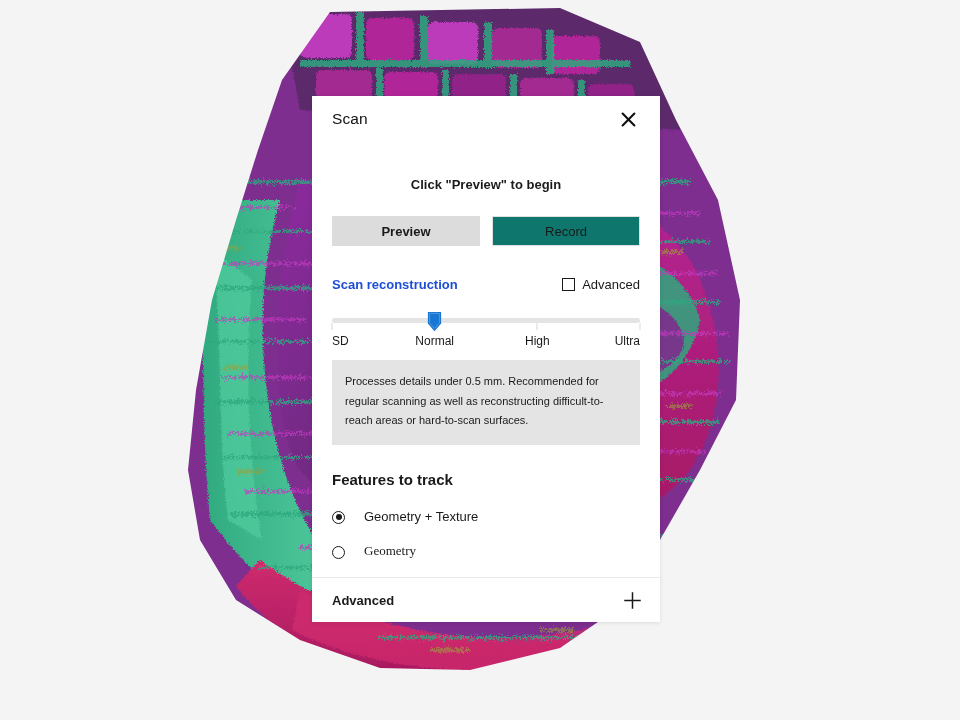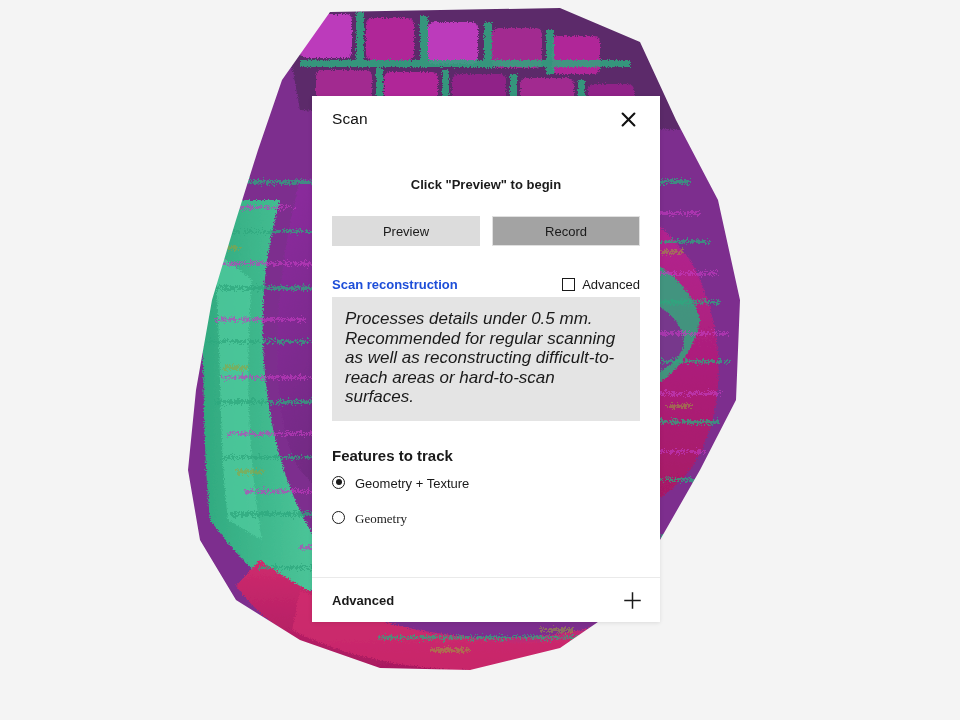--- a/index.html
+++ b/index.html
@@ -87,29 +87,30 @@
     margin-top: 24px;
   }
   .btn {
     flex: 1 1 0;
     height: 30px;
     display: flex;
     align-items: center;
     justify-content: center;
     font-size: 13px;
     color: #1a1a1a;
-    background: #a3a3a3;
+    background: #0f766e;
     border: 1px solid #e0e0e0;
     box-sizing: border-box;
     cursor: pointer;
     user-select: none;
   }
   .btn.active {
     background: #dcdcdc;
     border-color: #dcdcdc;
+    font-weight: bold;
   }
 
   
   .section-row {
     display: flex;
     align-items: center;
     justify-content: space-between;
     margin-top: 31px;
   }
   .section-title {
@@ -191,38 +192,37 @@
     transform: translateX(-50%);
   }
   .slider-labels span.first { transform: translateX(0); }
   .slider-labels span.last  { transform: translateX(-100%); }
 
   
   .info-box {
     margin-top: 5px;
     background: #e4e4e4;
     padding: 12px 13px 14px 13px;
-    font-size: 17px;
+    font-size: 11px;
     line-height: 19.5px;
     color: #1a1a1a;
-    font-style: italic;
   }
 
   
   .features-title {
     font-size: 15px;
     font-weight: bold;
     margin-top: 26px;
     color: #1a1a1a;
   }
   .radio-list { margin-top: 12px; }
   .radio-row {
     display: flex;
-    align-items: flex-start;
-    gap: 10px;
+    align-items: flex-end;
+    gap: 19px;
     height: 24px;
     cursor: pointer;
     user-select: none;
   }
   .radio-row + .radio-row { margin-top: 11px; font-family: Liberation Serif, serif; }
   .radio-circle {
     width: 13px;
     height: 13px;
     border: 1.5px solid #1a1a1a;
     border-radius: 50%;
@@ -423,20 +423,41 @@
     </div>
 
     <div class="section-row">
       <div class="section-title">Scan reconstruction</div>
       <div class="checkbox-wrap">
         <span class="checkbox-box"></span>
         <span class="checkbox-label">Advanced</span>
       </div>
     </div>
 
+    <div class="slider-zone">
+      <div class="slider-track"></div>
+      <div class="slider-ticks">
+        <i style="left:0%"></i>
+          <i style="left:33.33%"></i>
+          <i style="left:66.66%"></i>
+          <i style="left:100%"></i>
+      </div>
+      <div class="slider-thumb" style="left:33.33%">
+        <svg width="15" height="21" viewBox="0 0 15 21">
+          <path d="M0.9 0.9 H14.1 V12.5 L7.5 20.2 L0.9 12.5 Z" fill="#1976d2"></path>
+          <path d="M2.6 2.4 H12.4 V11.9 L7.5 17.6 L2.6 11.9 Z" fill="none" stroke="#4e9ae0" stroke-width="1"></path>
+        </svg>
+      </div>
+      <div class="slider-labels">
+        <span class="first" style="left:0%">SD</span>
+        <span style="left:33.33%">Normal</span>
+        <span style="left:66.66%">High</span>
+        <span class="last" style="left:100%">Ultra</span>
+      </div>
+    </div>
 
     <div class="info-box">Processes details under 0.5 mm. Recommended for regular scanning as well as reconstructing difficult-to-reach areas or hard-to-scan surfaces.</div>
 
     <div class="features-title">Features to track</div>
 
     <div class="radio-list">
       <div class="radio-row checked">
         <span class="radio-circle"></span>
         <span class="radio-label">Geometry + Texture</span>
       </div>

